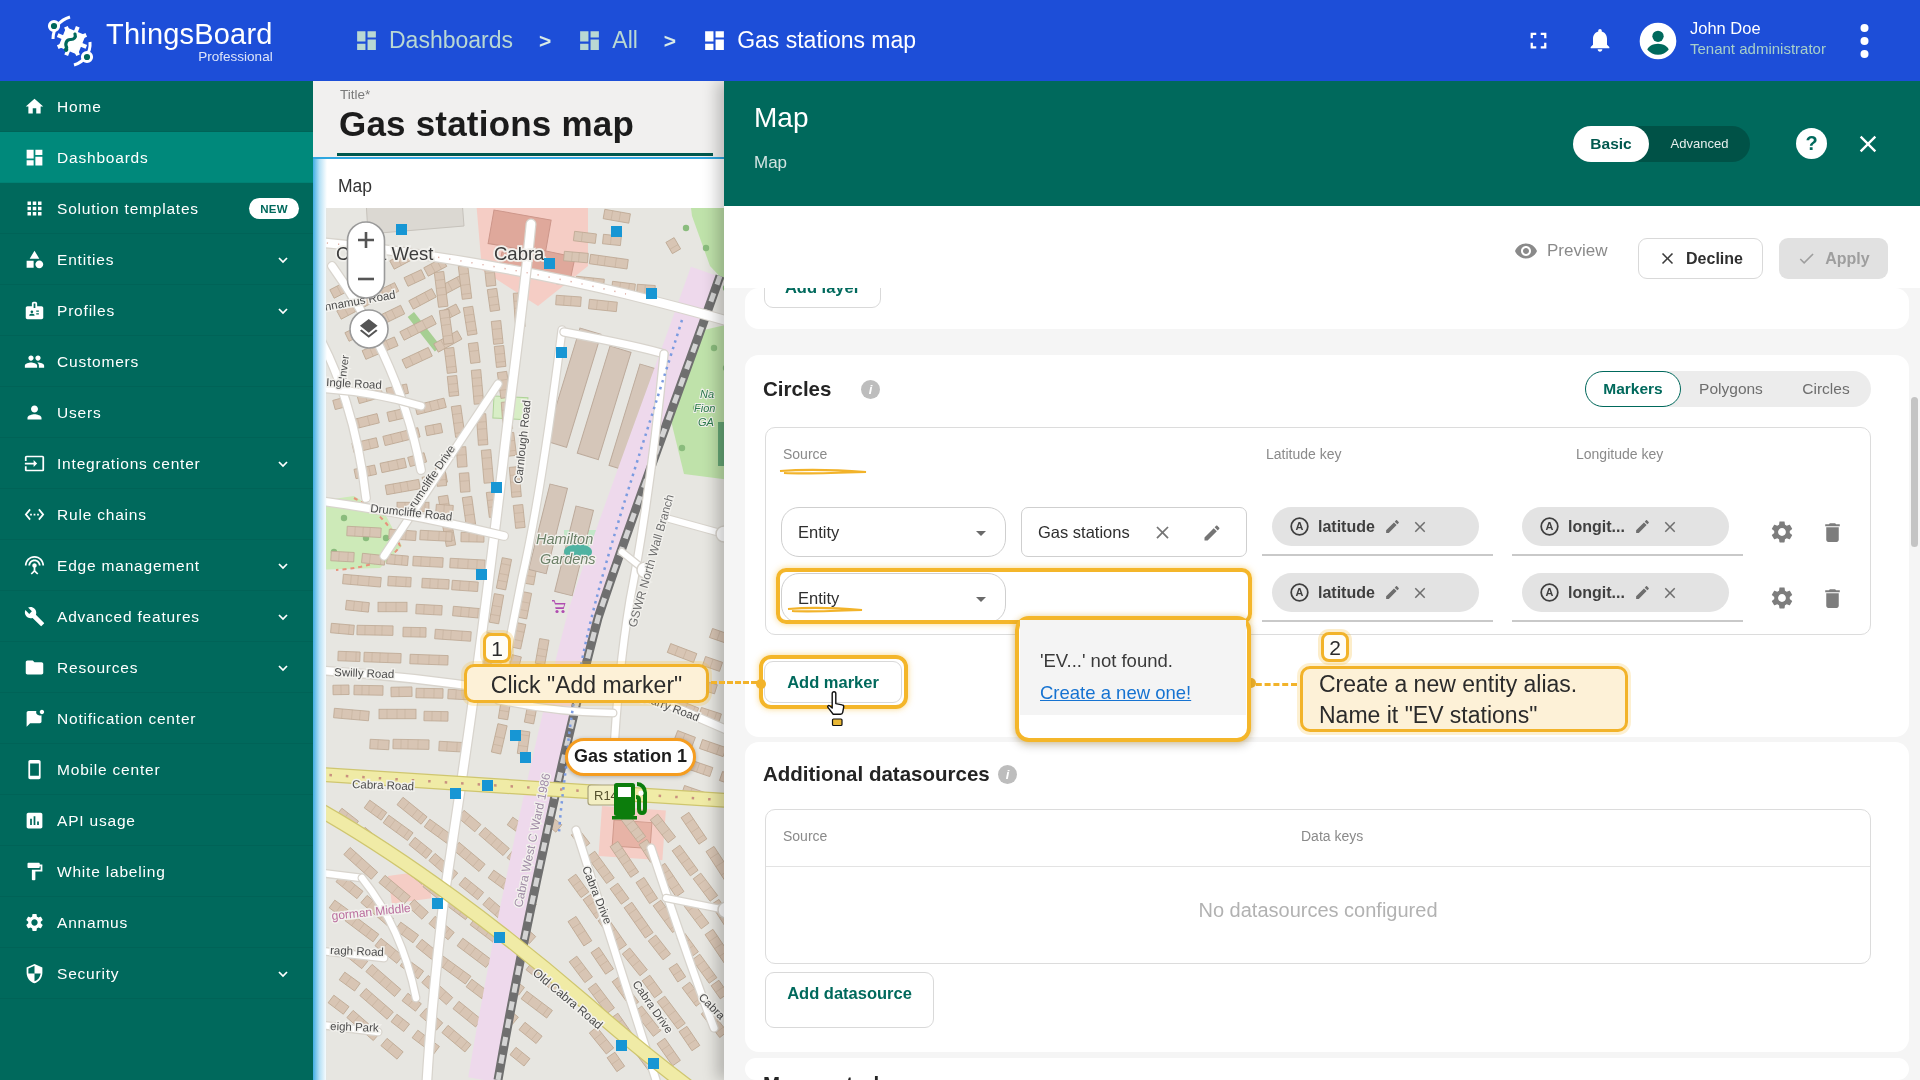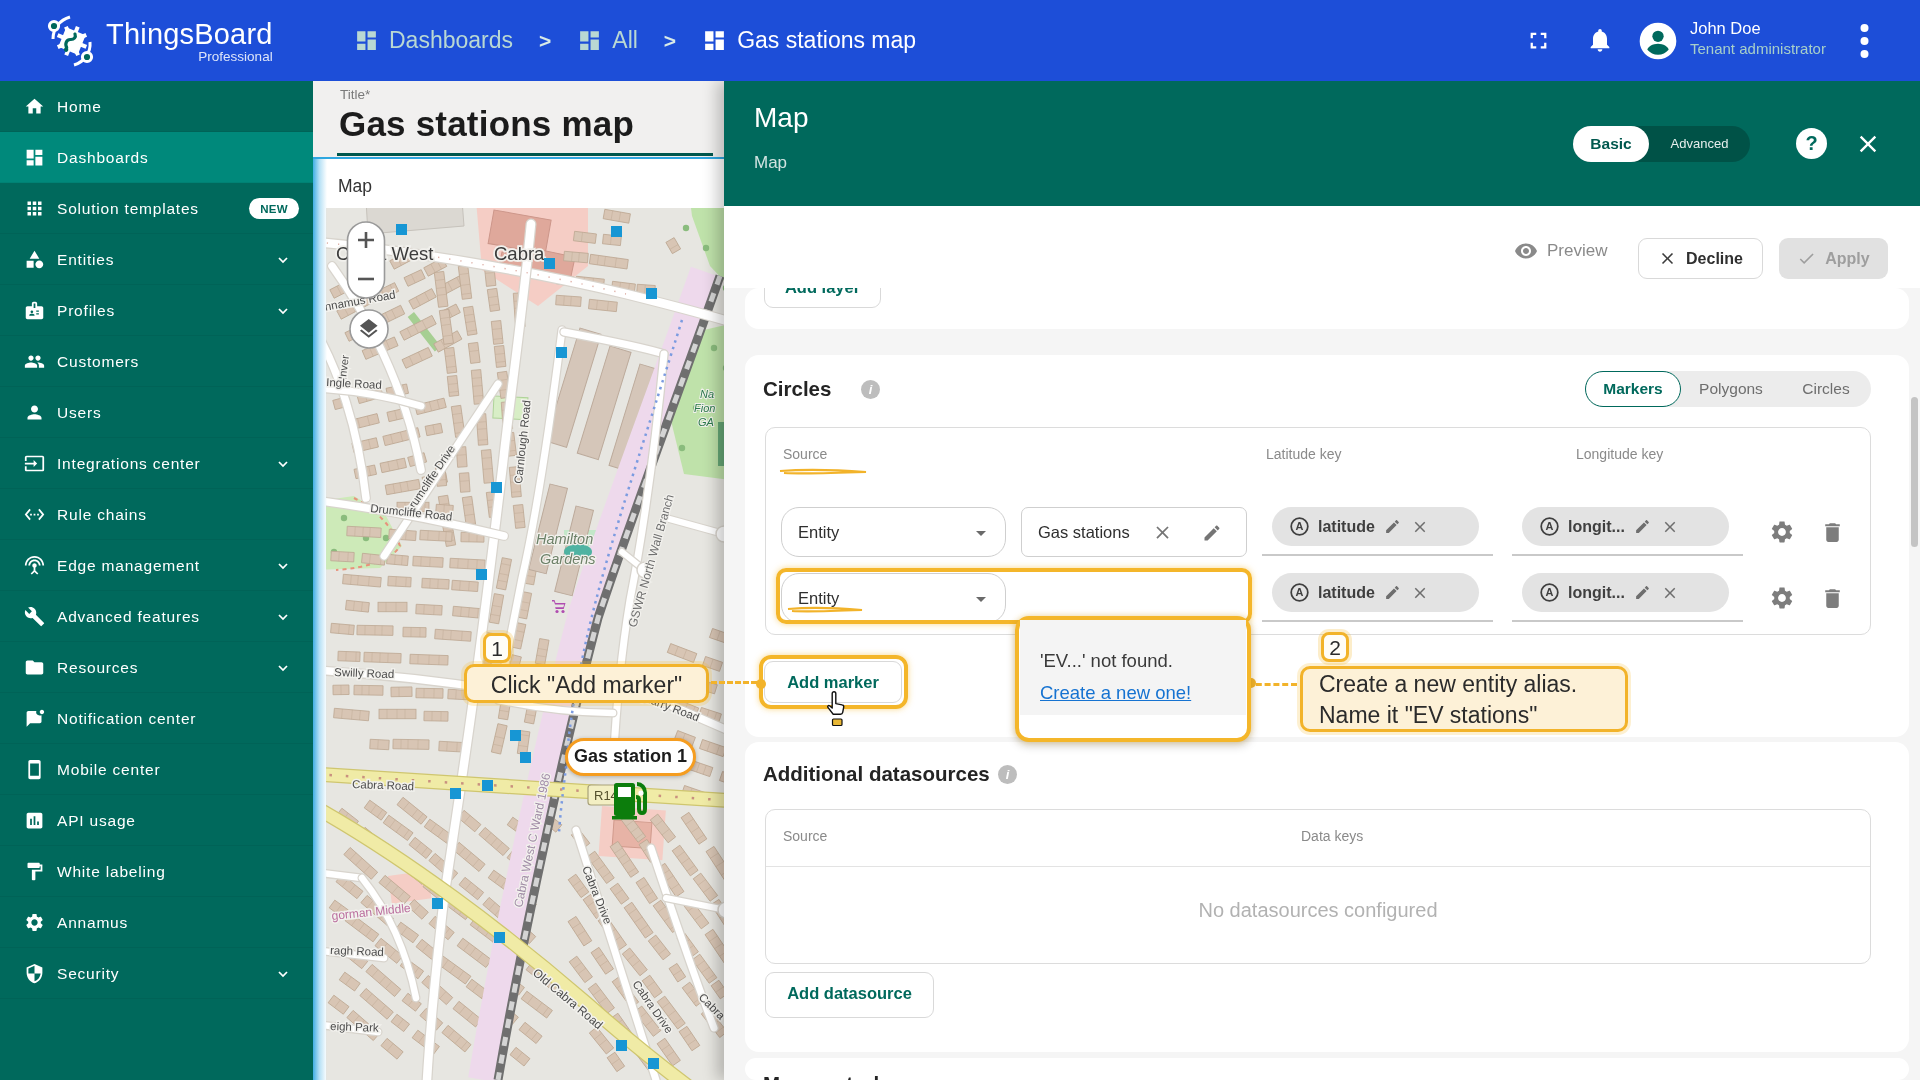--- a/index.html
+++ b/index.html
@@ -1819,21 +1819,21 @@
    </div>
    <div class="card" style="top:454px;height:310px">
      <div class="sect-title" style="left:18px;top:20px">Additional datasources</div>
      <div class="info" style="left:253px;top:23px">i</div>
      <div class="itable" style="left:20px;top:67px;width:1106px;height:155px">
         <div class="thead" style="left:17px">Source</div>
         <div class="thead" style="left:535px">Data keys</div>
         <div style="position:absolute;left:0;top:56px;width:100%;height:1px;background:#e3e3e3"></div>
         <div style="position:absolute;left:0;top:56px;width:100%;text-align:center;font-size:20px;color:#b2b2b2;line-height:88px">No datasources configured</div>
      </div>
-     <div class="obtn" style="left:20px;top:230px;width:169px;height:46px;color:#00695c">Add datasource</div>
+     <div class="obtn" style="left:20px;top:230px;width:169px;height:56px;color:#00695c">Add datasource</div>
    </div>
    <div class="card" style="top:770px;height:22px;overflow:hidden">
      <div class="sect-title" style="left:18px;top:14px">Map controls</div>
    </div>
  </div>
  <div class="co-badge" style="left:597px;top:551px;z-index:40">2</div>
  <div class="co-box" style="left:576px;top:585px;width:328px;height:66px;padding-left:16px;line-height:31px;z-index:40">Create a new entity alias.<br>Name it "EV stations"</div>
  <div class="dashline" style="left:523px;top:602px;width:50px"></div>
  <div class="odot" style="left:522px;top:597px"></div>
  <div id="scrollthumb"></div>

